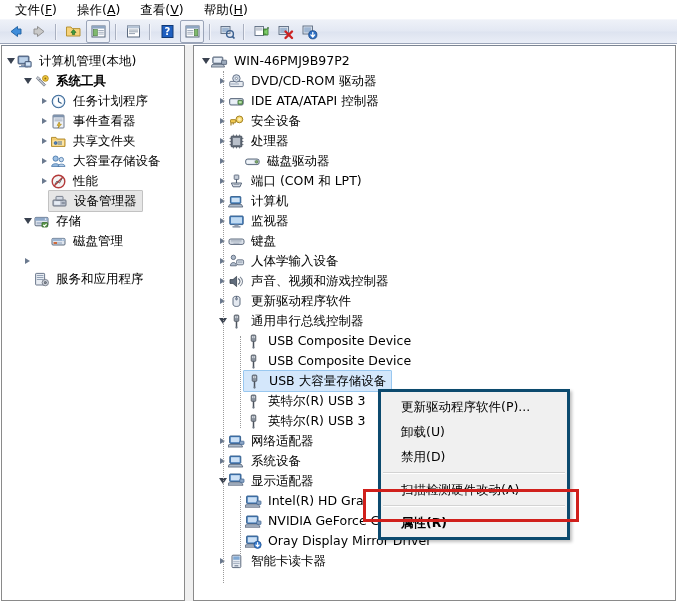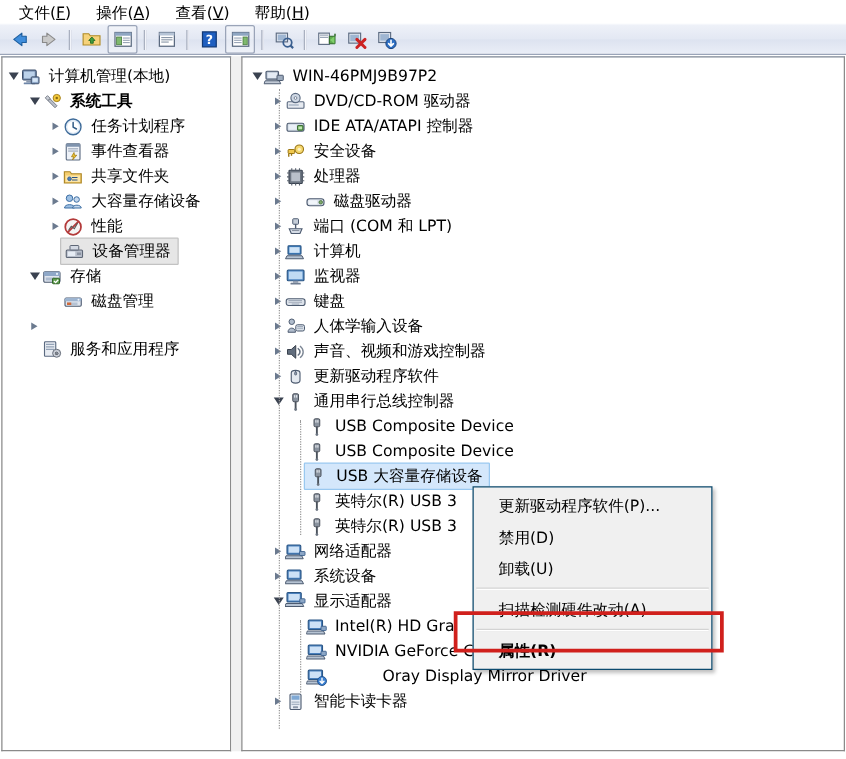--- a/index.html
+++ b/index.html
@@ -118,21 +118,21 @@
     position:absolute;
     border-left:1px dotted #9a9a9a;
     width:0;
   }
   
   .ic-svg{display:block;width:17px;height:17px;}
   
   #ctxmenu{
     position:absolute;left:378px;top:389px;width:192px;
     background:#f0f0f0;
-    border:1px solid #0c4a6e;
+    border:3px solid #0c4a6e;
     box-shadow:2px 2px 3px rgba(0,0,0,0.25);
     padding:2px 0;
     box-sizing:border-box;
     z-index:40;
   }
   .ctx-item{
     height:25px;line-height:25px;
     padding-left:20px;
     font-size:12.5px;color:#000;
     white-space:nowrap;cursor:default;
@@ -826,21 +826,21 @@
               <rect x="11.8" y="8" width="4.2" height="3.4" rx="0.5" fill="#8ba6c6" stroke="#3b5f8c" stroke-width="0.7"></rect>
             </svg>
           </span>
           <span class="lbl">NVIDIA GeForce GT 720</span>
         </span>
       </div>
       <div class="row" style="padding-left: 40px;">
         <span class="arrow none">
           <span class="tri"></span>
         </span>
-        <span style="display: inline-flex; align-items: center; gap: 38px;">
+        <span style="display: inline-flex; align-items: center;">
           <span class="ico">
             <svg class="ic-svg" viewBox="0 0 17 17">
               <rect x="1.6" y="3" width="11.4" height="7.6" rx="0.8" fill="#4a80bd" stroke="#2b5685" stroke-width="0.9"></rect>
               <rect x="2.8" y="4.2" width="9" height="5.2" fill="#cde1f6"></rect>
               <path d="M0.8 11.8 L13.8 11.8 L15 14.2 L0 14.2 Z" fill="#b6c3d3" stroke="#4d5b70" stroke-width="0.8"></path>
               <circle cx="12.6" cy="11.8" r="3.6" fill="#3a7fd0" stroke="#1f4f8c" stroke-width="0.7"></circle>
               <path d="M12.6 9.6 L12.6 13.2 M11 12 L12.6 13.7 L14.2 12" stroke="#ffffff" stroke-width="1.1" fill="none" stroke-linecap="round" stroke-linejoin="round"></path>
             </svg>
           </span>
           <span class="lbl">Oray Display Mirror Driver</span>
@@ -864,20 +864,20 @@
         </span>
       </div>
     </div>
 <div class="guide" style="left: 29px; top: 25px; height: 512px;"></div>
     <div class="guide" style="left: 46px; top: 290px; height: 92px;"></div>
     <div class="guide" style="left: 46px; top: 450px; height: 58px;"></div>
   </div>
 
 <div id="ctxmenu">
     <div class="ctx-item">更新驱动程序软件(P)...</div>
+    <div class="ctx-item">卸载(U)</div>
     <div class="ctx-item">禁用(D)</div>
-    <div class="ctx-item">卸载(U)</div>
     <div class="ctx-sep"></div>
     <div class="ctx-item">扫描检测硬件改动(A)</div>
     <div class="ctx-sep"></div>
     <div class="ctx-item bold">属性(R)</div>
   </div>
 <div id="redbox" style="border-color: rgb(208, 32, 28);"></div>
 
 </body></html>

